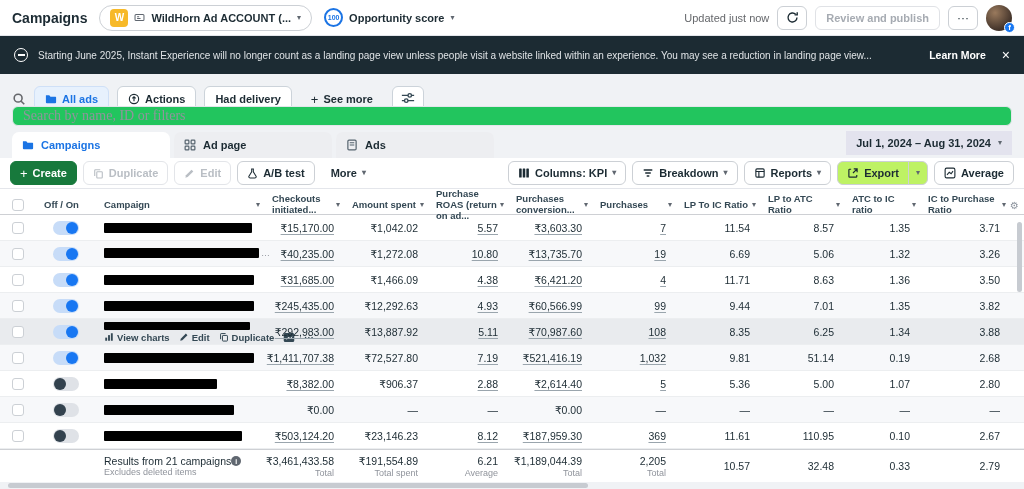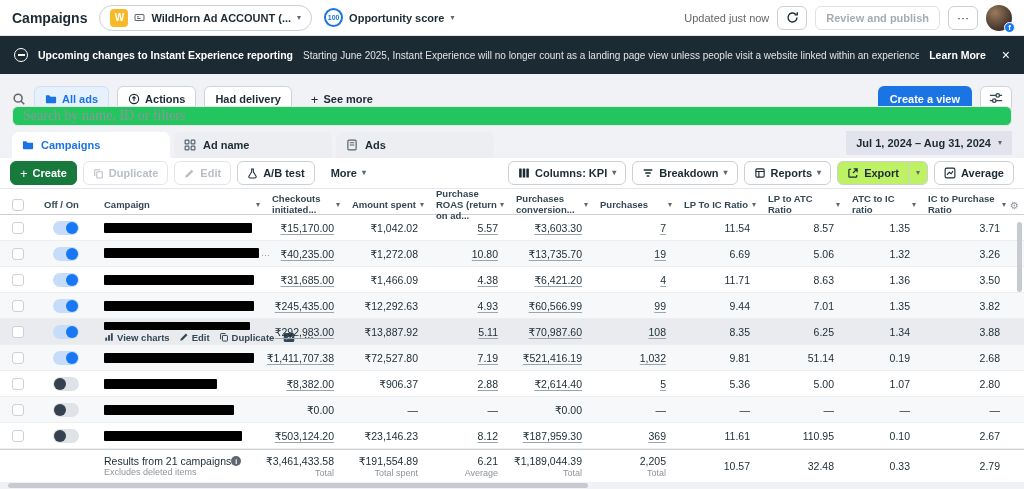--- a/index.html
+++ b/index.html
@@ -135,21 +135,20 @@
     <button class="review-btn">Review and publish</button>
     <button class="icon-btn">···</button>
     <div class="avatar">
       <span class="fb-badge">f</span>
     </div>
   </div>
 </header>
 
 <div class="banner">
   <span class="minus-icon"></span>
-  <span class="banner-title">Upcoming changes to Instant Experience reporting</span>
   <span class="banner-body">Starting June 2025, Instant Experience will no longer count as a landing page view unless people visit a website linked within an experience. You may see a reduction in landing page view...</span>
   <span class="learn-more">Learn More</span>
   <span class="banner-close">×</span>
 </div>
 
 <div class="filterbar">
   <span class="search-ico">
     <svg width="14" height="14" viewBox="0 0 16 16" fill="none" stroke="currentColor" stroke-width="1.8">
         <circle cx="7" cy="7" r="4.5"></circle>
         <path d="M10.5 10.5L14 14"></path>
@@ -172,21 +171,20 @@
       </span>
     <span>Actions</span>
   </div>
   <div class="pill">
     <span>Had delivery</span>
   </div>
   <div class="pill ghost">
     <span class="plus">+</span>
     <span>See more</span>
   </div>
-  <button class="create-view">Create a view</button>
   <button class="sliders-btn">
     <span><svg width="14" height="14" viewBox="0 0 16 16" fill="none" stroke="currentColor" stroke-width="1.6">
           <path d="M1 5h14M1 11h14"></path>
           <circle cx="10" cy="5" r="2" fill="#fff"></circle>
           <circle cx="6" cy="11" r="2" fill="#fff"></circle>
         </svg></span>
   </button>
 </div>
 
 <div class="searchrow">
@@ -204,21 +202,21 @@
   </div>
   <div class="tab">
     <span class="tico">
         <svg width="12" height="12" viewBox="0 0 16 16" fill="none" stroke="currentColor" stroke-width="1.6">
           <rect x="1.5" y="1.5" width="5" height="5" rx="1"></rect>
           <rect x="9.5" y="1.5" width="5" height="5" rx="1"></rect>
           <rect x="1.5" y="9.5" width="5" height="5" rx="1"></rect>
           <rect x="9.5" y="9.5" width="5" height="5" rx="1"></rect>
         </svg>
       </span>
-    <span>Ad name</span>
+    <span>Ad page</span>
   </div>
   <div class="tab">
     <span class="tico">
         <svg width="12" height="12" viewBox="0 0 16 16" fill="none" stroke="currentColor" stroke-width="1.6">
           <rect x="2.5" y="1.5" width="11" height="13" rx="1.5"></rect>
           <path d="M5 5h6M5 8h6"></path>
         </svg>
       </span>
     <span>Ads</span>
   </div>

